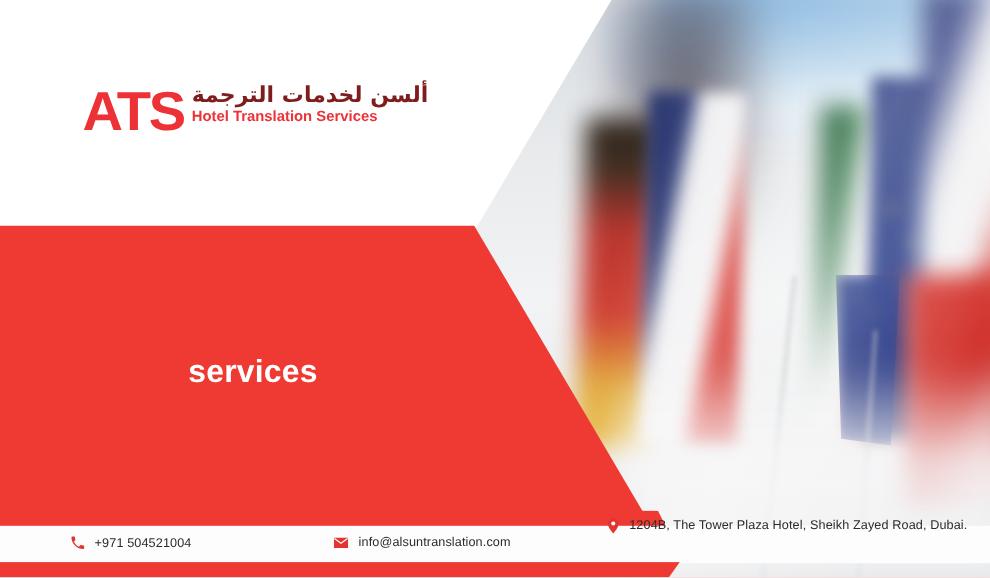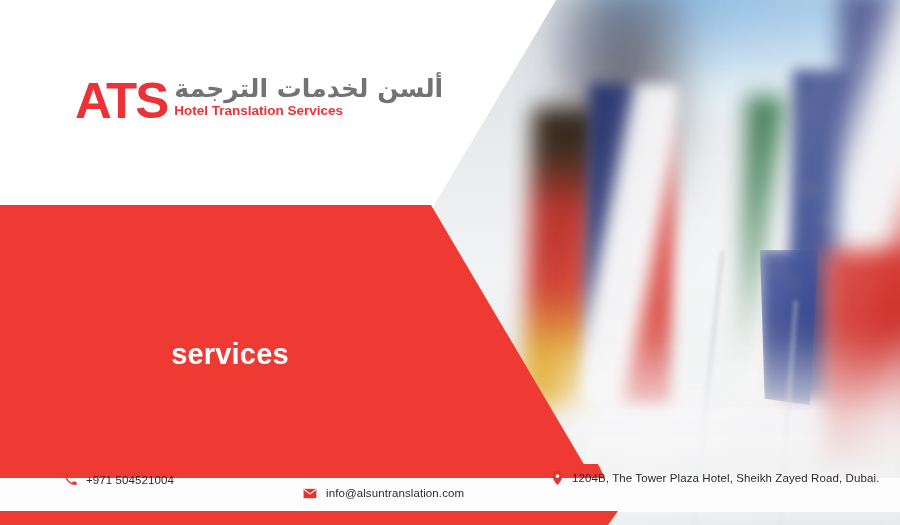--- a/index.html
+++ b/index.html
@@ -98,22 +98,22 @@
     transform: scaleX(1.02);
   }
   .logo-right {
     margin-left: 8px;
     display: flex;
     flex-direction: column;
     justify-content: center;
     padding-bottom: 2px;
   }
   .logo-ar {
-    color: #737373;
-    font-size: 25px;
+    color: #7f1d1d;
+    font-size: 20px;
     font-weight: 700;
     line-height: 1.05;
     direction: rtl;
     letter-spacing: 0px;
     white-space: nowrap;
     font-family: "DejaVu Sans", sans-serif;
   }
   .logo-en {
     color: #ED3237;
     font-size: 13.5px;
@@ -130,21 +130,21 @@
     top: 288px;
     width: 340px;
     text-align: center;
     color: #ffffff;
     font-weight: 700;
     font-size: 29px;
     line-height: 1.0;
     letter-spacing: 0.2px;
   }
   .headline .l1 { display: block; }
-  .headline .l2 { display: block; margin-top: 52px; }
+  .headline .l2 { display: block; margin-top: 36px; }
 
   
   .footer-red-top {
     position: absolute;
     left: 0; top: 464px;
     width: 606px; height: 16px;
     background: #EE3A32;
     clip-path: polygon(0 0, 598px 0, 606px 16px, 0 16px);
   }
   .footer-red-bottom {
@@ -244,21 +244,21 @@
   </div>
 
   <div class="headline">
     <span class="l2">services</span>
   </div>
 
   <div class="footer-red-top"></div>
   <div class="footer-bar-bg"></div>
   <div class="footer-red-bottom"></div>
 
-  <div class="contact phone" style="top:473px;">
+  <div class="contact phone" style="top:487px;">
     <span class="ic">
       <svg width="13" height="13" viewBox="0 0 24 24" fill="#E3342F">
         <path d="M6.6 10.8c1.7 3.4 4.2 5.9 7.6 7.6l2.5-2.5c.3-.3.8-.4 1.2-.3 1.3.4 2.7.7 4.1.7.7 0 1.2.5 1.2 1.2V21c0 .7-.5 1.2-1.2 1.2C10.6 22.2 1.8 13.4 1.8 2.4 1.8 1.7 2.3 1.2 3 1.2h3.5c.7 0 1.2.5 1.2 1.2 0 1.4.2 2.8.7 4.1.1.4 0 .9-.3 1.2l-2.5 2.5z"></path>
       </svg>
     </span>
     <span>+971 504521004</span>
   </div>
 
   <div class="contact email" style="top:487px;">
     <span class="ic">

